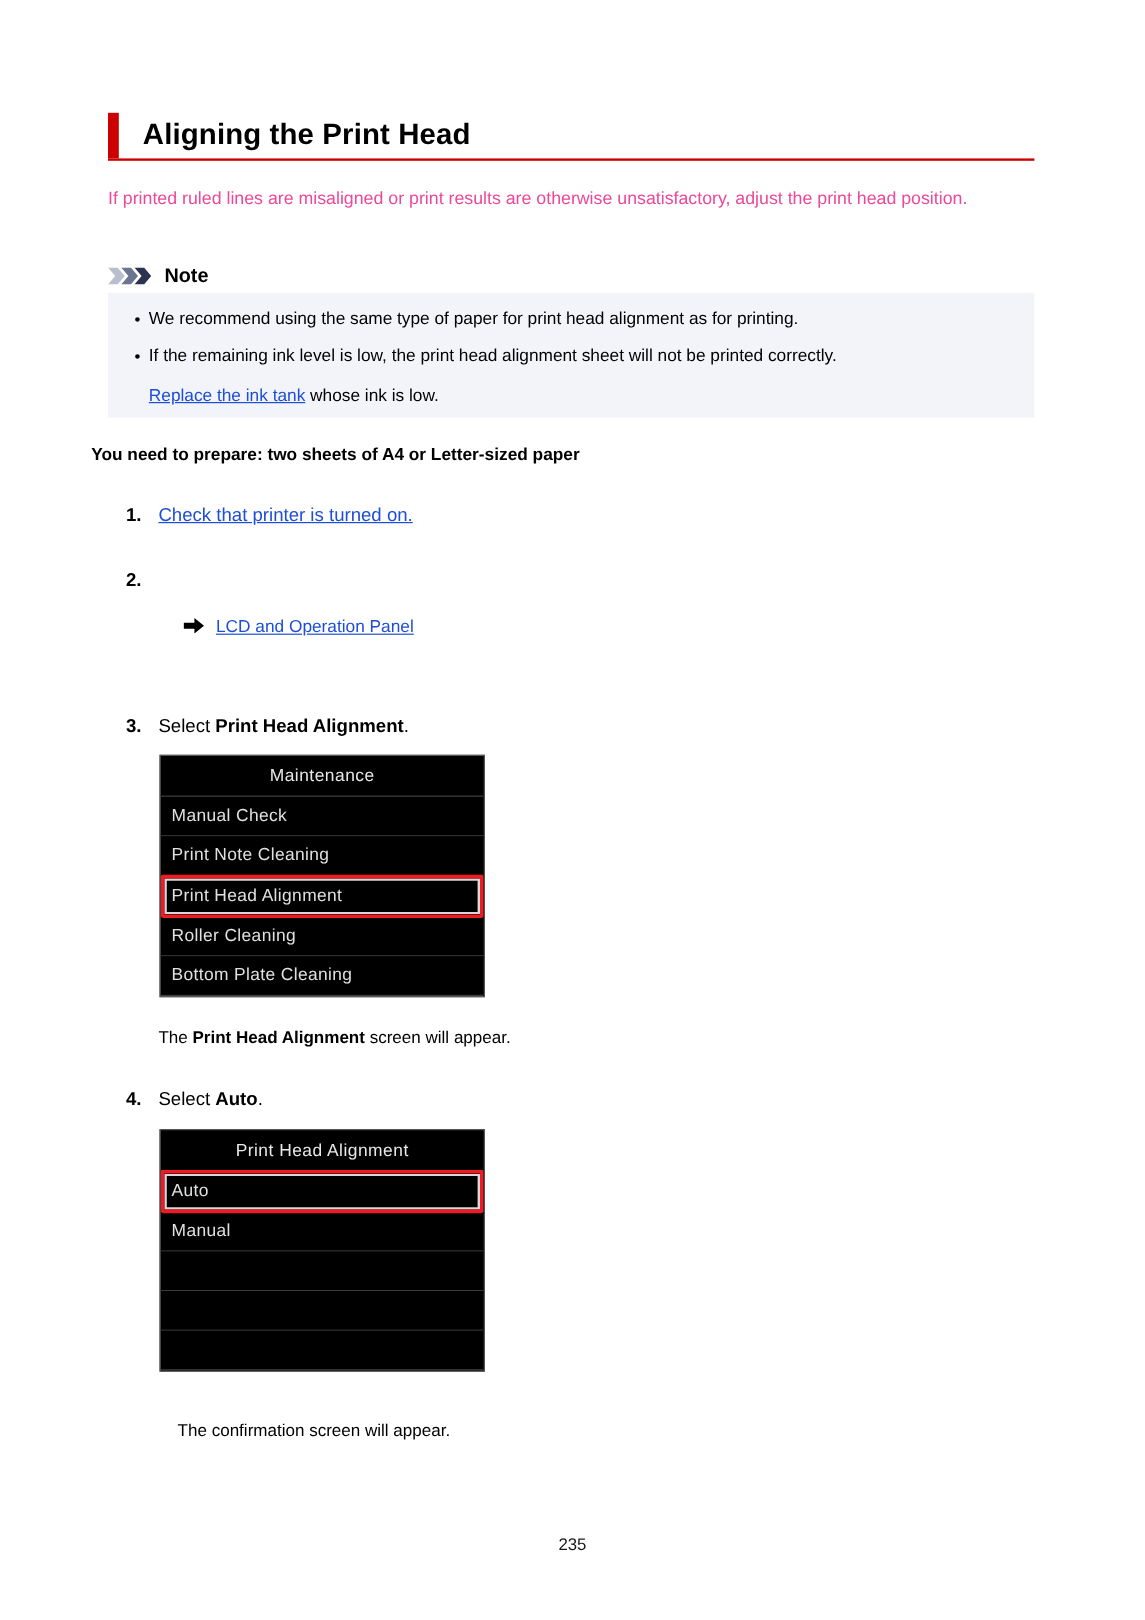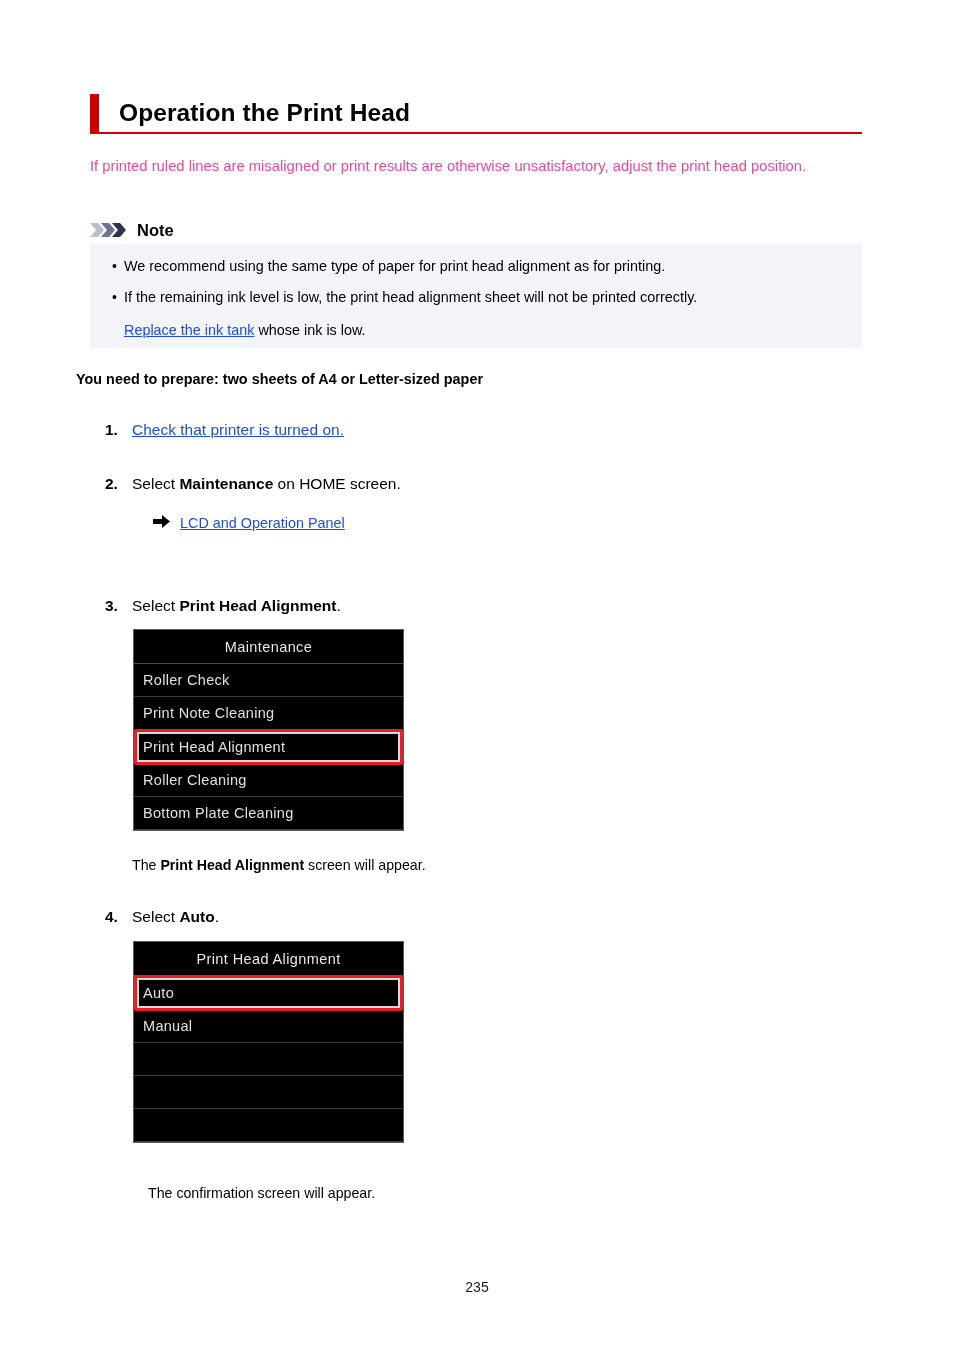--- a/index.html
+++ b/index.html
@@ -232,21 +232,21 @@
   }
 </style>
 </head>
 <body>
 
 <div class="page">
 
   <div class="title-block">
     <div class="title-row">
       <div class="title-accent"></div>
-      <div class="title-text">Operation the Print Head</div>
+      <div class="title-text">Aligning the Print Head</div>
     </div>
     <div class="title-rule"></div>
   </div>
 
   <div class="intro">If printed ruled lines are misaligned or print results are otherwise unsatisfactory, adjust the print head position.</div>
 
   <div class="note-head">
     <span class="chevrons">
       <svg width="40" height="14" viewBox="0 0 40 14" xmlns="http://www.w3.org/2000/svg">
         <polygon points="0,0 8,0 14,7 8,14 0,14 6,7" fill="#b9bfcc"></polygon>
@@ -280,42 +280,41 @@
       <span class="step-num">1.</span>
       <span class="step-title">
         <a class="lnk" href="#">Check that printer is turned on.</a>
       </span>
     </div>
   </div>
 
   <div class="step" style="top:473px;">
     <div class="step-head">
       <span class="step-num">2.</span>
-      <span class="step-title"><span>Select </span><span class="b">Maintenance</span><span> on HOME screen.</span></span>
     </div>
     <div class="arrow-line">
       <span class="arrow-ico">
         <svg width="17" height="13" viewBox="0 0 17 13" xmlns="http://www.w3.org/2000/svg">
           <polygon points="0,4 9,4 9,0 17,6.5 9,13 9,9 0,9" fill="#000000"></polygon>
         </svg>
       </span>
       <a class="lnk" href="#">LCD and Operation Panel</a>
     </div>
   </div>
 
   <div class="step" style="top:595px;">
     <div class="step-head">
       <span class="step-num">3.</span>
       <span class="step-title"><span>Select </span><span class="b">Print Head Alignment</span><span>.</span></span>
     </div>
   </div>
 
   <div class="lcd" style="left:133px; top:629px; width:271px; height:202px;">
     <div class="lcd-title">Maintenance</div>
-    <div class="lcd-row">Roller Check</div>
+    <div class="lcd-row">Manual Check</div>
     <div class="lcd-row">Print Note Cleaning</div>
     <div class="lcd-row selected">Print Head Alignment</div>
     <div class="lcd-row">Roller Cleaning</div>
     <div class="lcd-row">Bottom Plate Cleaning</div>
   </div>
 
   <div class="after-text" style="position:absolute; left:132px; top:855px; margin:0;"><span>The </span><span class="b">Print Head Alignment</span><span> screen will appear.</span></div>
 
   <div class="step" style="top:906px;">
     <div class="step-head">

